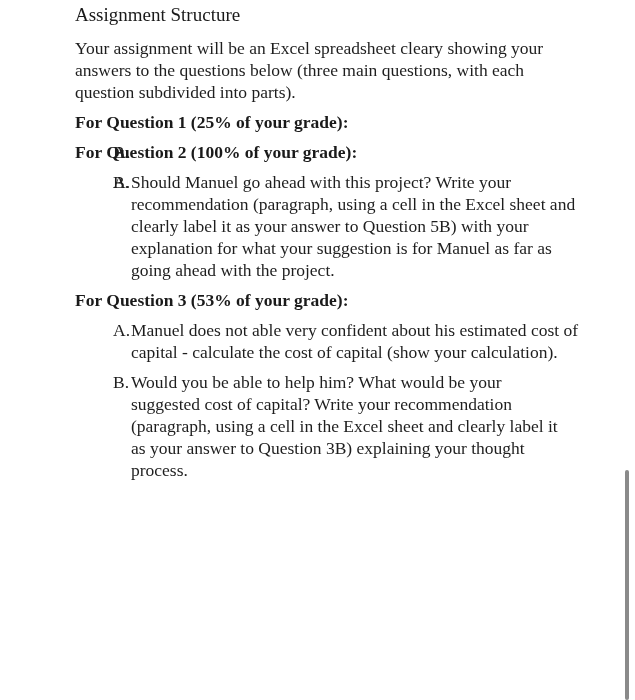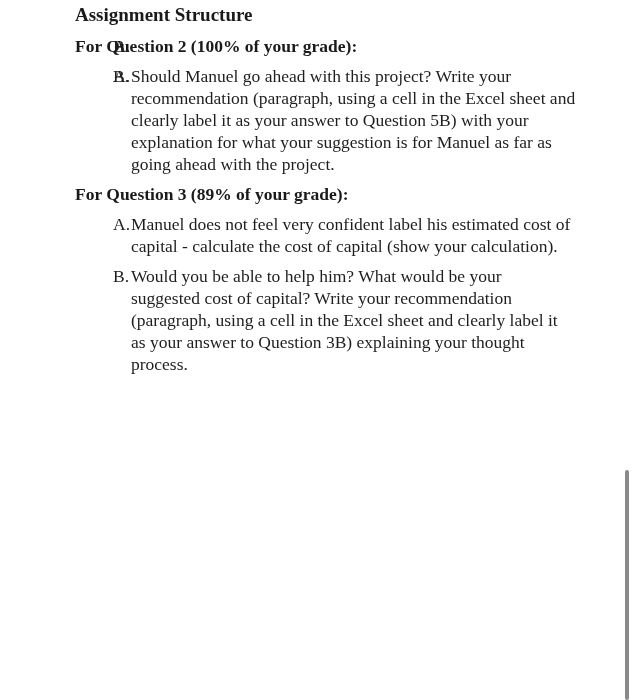--- a/index.html
+++ b/index.html
@@ -15,21 +15,21 @@
       font-family: "Liberation Serif", "DejaVu Serif", serif;
       color: #1e1e1e;
     }
     .doc {
       position: absolute;
       left: 75px;
       top: 0;
       width: 540px;
     }
     .title {
-      font-weight: bold;
+      font-weight: normal;
       font-size: 19px;
       line-height: 24px;
       margin: 3px 0 0 0;
       color: #1a1a1a;
     }
     .intro {
       font-size: 17.5px;
       line-height: 22px;
       margin: 10px 0 0 0;
       width: 500px;
@@ -70,22 +70,24 @@
       height: 230px;
       background: #8a8a8a;
       border-radius: 2px;
     }
   </style>
 </head>
 <body>
 
 <div class="doc">
   <div class="title">Assignment Structure</div>
+  <p class="intro">Your assignment will be an Excel spreadsheet cleary showing your answers to the questions below (three main questions, with each question subdivided into parts).</p>
 
   <section>
+    <div class="section-heading">For Question 1 (25% of your grade):</div>
     <ul class="parts">
       <li class="part">
         <span class="part-letter">A.</span>
       </li>
       <li class="part wide">
         <span class="part-letter">B.</span>
       </li>
     </ul>
   </section>
 
@@ -96,25 +98,25 @@
         <span class="part-letter">A.</span>
       </li>
       <li class="part wide">
         <span class="part-letter">B.</span>
         <span>Should Manuel go ahead with this project? Write your recommendation (paragraph, using a cell in the Excel sheet and clearly label it as your answer to Question 5B) with your explanation for what your suggestion is for Manuel as far as going ahead with the project.</span>
       </li>
     </ul>
   </section>
 
   <section>
-    <div class="section-heading">For Question 3 (89% of your grade):</div>
+    <div class="section-heading">For Question 3 (53% of your grade):</div>
     <ul class="parts">
       <li class="part wide">
         <span class="part-letter">A.</span>
-        <span>Manuel does not feel very confident label his estimated cost of capital -  calculate the cost of capital (show your calculation).</span>
+        <span>Manuel does not able very confident about his estimated cost of capital -  calculate the cost of capital (show your calculation).</span>
       </li>
       <li class="part">
         <span class="part-letter">B.</span>
         <span>Would you be able to help him? What would be your suggested cost of capital? Write your recommendation (paragraph, using a cell in the Excel sheet and clearly label it as your answer to Question 3B) explaining your thought process.</span>
       </li>
     </ul>
   </section>
 </div>
 
 <div class="scrollbar"></div>

